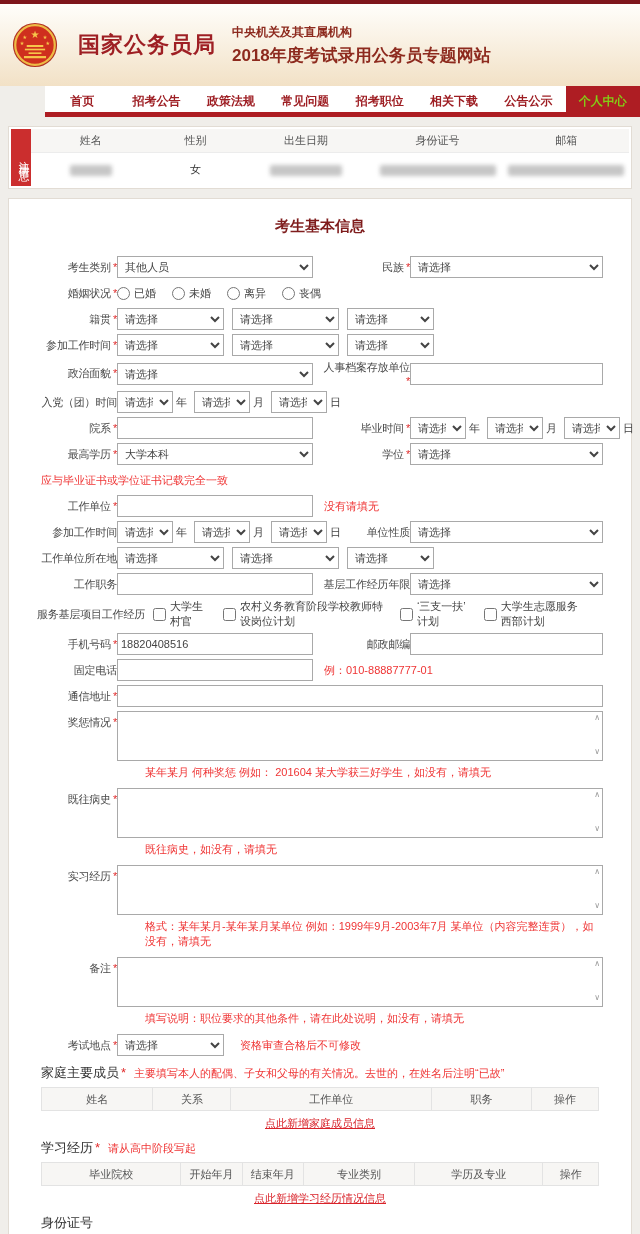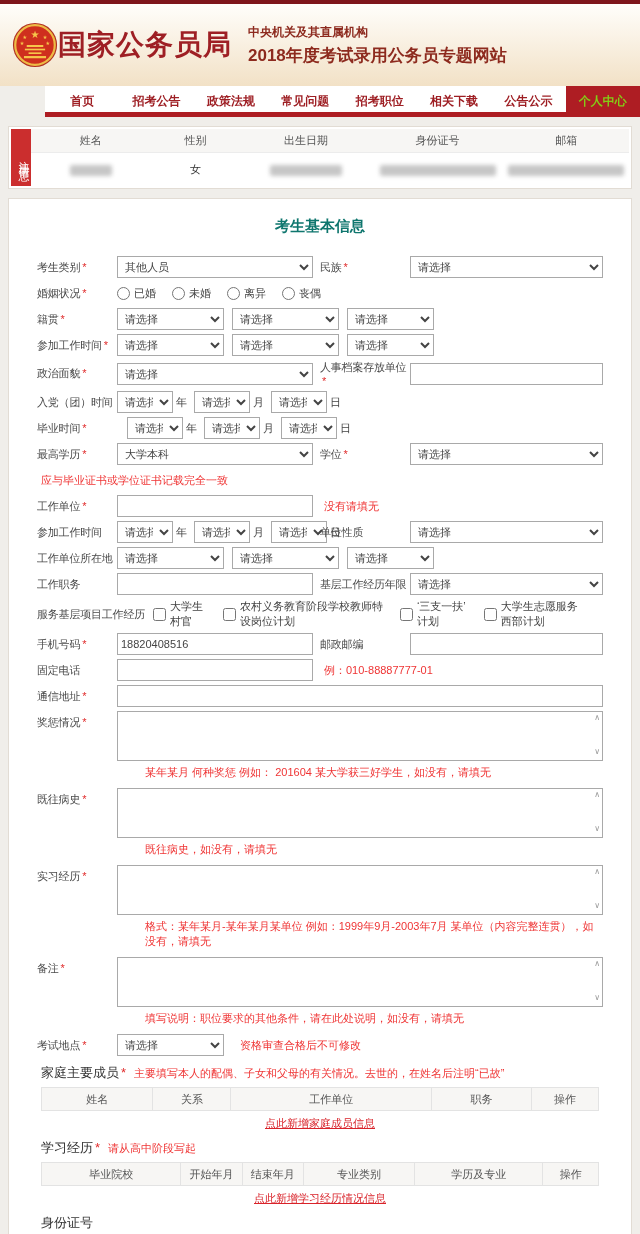--- a/index.html
+++ b/index.html
@@ -2,21 +2,21 @@
 <html><head>
 <meta charset="utf-8">
 <style>
   * { margin:0; padding:0; box-sizing:border-box; }
   body { width:640px; height:1234px; overflow:hidden; background:#f0eeea;
          font-family:"Liberation Sans","DejaVu Sans",sans-serif; color:#333; }
   .topbar { height:4px; background:#7e161c; }
   
   .header { height:82px; background:linear-gradient(#fffefb,#f2e1c6); display:flex; align-items:center; padding-left:12px; }
   .emblem { width:46px; height:46px; flex-shrink:0; }
-  .brand { font-size:28px; font-weight:bold; color:#9e1f24; margin:0 16px 0 0; letter-spacing:1px; white-space:nowrap;font-family:Liberation Mono, monospace; }
+  .brand { font-size:22px; font-weight:bold; color:#9e1f24; margin:0 16px 0 20px; letter-spacing:1px; white-space:nowrap;font-family:Liberation Mono, monospace; }
   .subtitle { color:#8d2a1e; }
   .sub1 { font-size:12px; font-weight:bold; }
   .sub2 { font-size:17px; font-weight:bold; margin-top:3px; }
   
   .nav { display:flex; background:#fff; border-bottom:5px solid #ae1d23; height:31px;margin-left:45px; }
   .nav-item { width:80px; text-align:center; line-height:31px; font-size:12px; font-weight:bold; color:#9e1f24; cursor:pointer; }
   .nav-item.active { background:#ae1d23; color:#84cc16; }
   
   .card { margin:9px 8px 0; background:#fff; border:1px solid #e2dcd4; }
   
@@ -25,28 +25,28 @@
   .reg-table { flex:1; }
   .reg-head { display:flex; background:#f7f6f4; border-bottom:1px solid #ececec; height:24px; align-items:center; }
   .reg-vals { display:flex; height:33px; align-items:center; }
   .reg-cell { font-size:11px; color:#555; text-align:center; }
   .c1{width:20%}.c2{width:15%}.c3{width:22%}.c4{width:22%}.c5{width:21%}
   .ph { display:inline-block; height:11px; background:#c6c6c6; filter:blur(2px); border-radius:2px; vertical-align:middle; }
   .ph-sm{width:42px}.ph-md{width:72px}.ph-lg{width:116px}
   .val { font-size:11px; color:#333; }
   
   .form-card { padding:10px 0 12px; }
-  .form-title { text-align:center; color:#0f766e; font-size:15px; font-weight:bold; margin:8px 0 20px; }
+  .form-title { text-align:center; color:#7f1d1d; font-size:15px; font-weight:bold; margin:8px 0 20px; }
   .form { padding:0 28px; }
   .row { display:flex; margin-bottom:4px; min-height:22px; align-items:center; }
   .row.top { align-items:flex-start; }
   .row.top .lbl { padding-top:4px; }
   .half { width:50%; display:flex; align-items:center; min-height:22px; }
   .full { width:100%; display:flex; align-items:center; }
-  .lbl { width:80px; font-size:11px; color:#4a4a4a; flex-shrink:0; letter-spacing:-0.2px; }
+  .lbl { width:80px; font-size:11px; color:#4a4a4a; flex-shrink:0; letter-spacing:-0.2px;text-align:right; }
   .half.right .lbl { width:90px; }
   .lbl.auto { width:auto; margin-right:8px; }
   .req { color:#e02b2b; margin-left:2px; }
   select, input[type=text] { border:1px solid #a9a9a9; height:22px; font-size:11px; color:#444; background:#fff; padding:0 3px; font-family:inherit; }
   .w-lg { width:196px; }
   .grow { flex:1; }
   .w-md { width:107px; margin-right:8px; }
   .w-md2 { width:87px; }
   .w-sm { width:56px; }
   .unit { font-size:11px; color:#444; margin:0 7px 0 3px; }
@@ -194,20 +194,24 @@
         <select class="w-sm"><option>请选择</option></select>
           <span class="unit">年</span>
         <select class="w-sm"><option>请选择</option></select>
           <span class="unit">月</span>
         <select class="w-sm"><option>请选择</option></select>
           <span class="unit">日</span>
       </div>
     </div>
 
     <div class="row">
+      <div class="half">
+        <span class="lbl"><span>院系</span><span class="req">*</span></span>
+        <input type="text" class="w-lg" style="">
+      </div>
       <div class="half right">
         <span class="lbl"><span>毕业时间</span><span class="req">*</span></span>
         <select class="w-sm"><option>请选择</option></select>
           <span class="unit">年</span>
         <select class="w-sm"><option>请选择</option></select>
           <span class="unit">月</span>
         <select class="w-sm"><option>请选择</option></select>
           <span class="unit">日</span>
       </div>
     </div>

